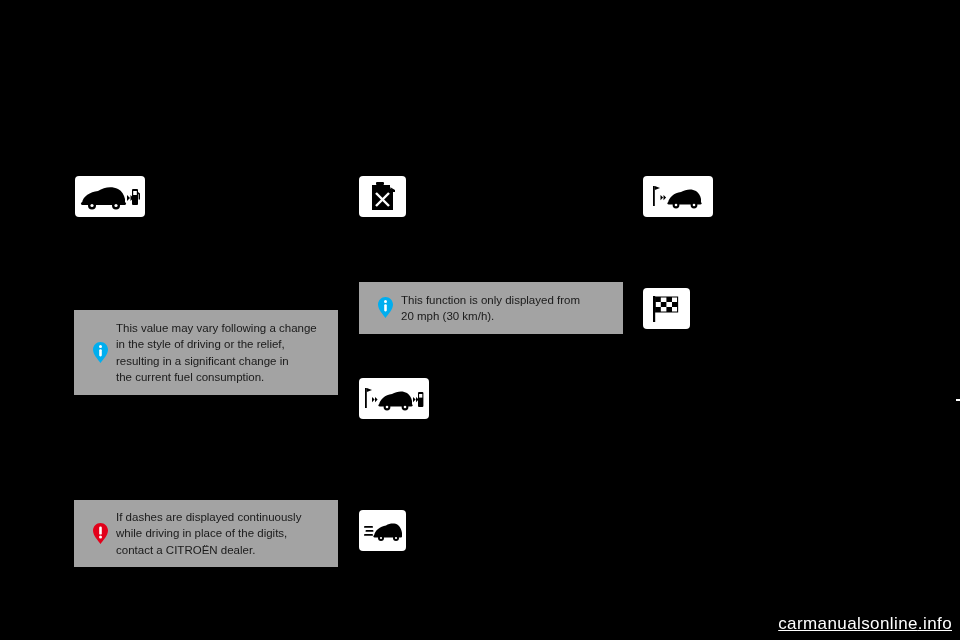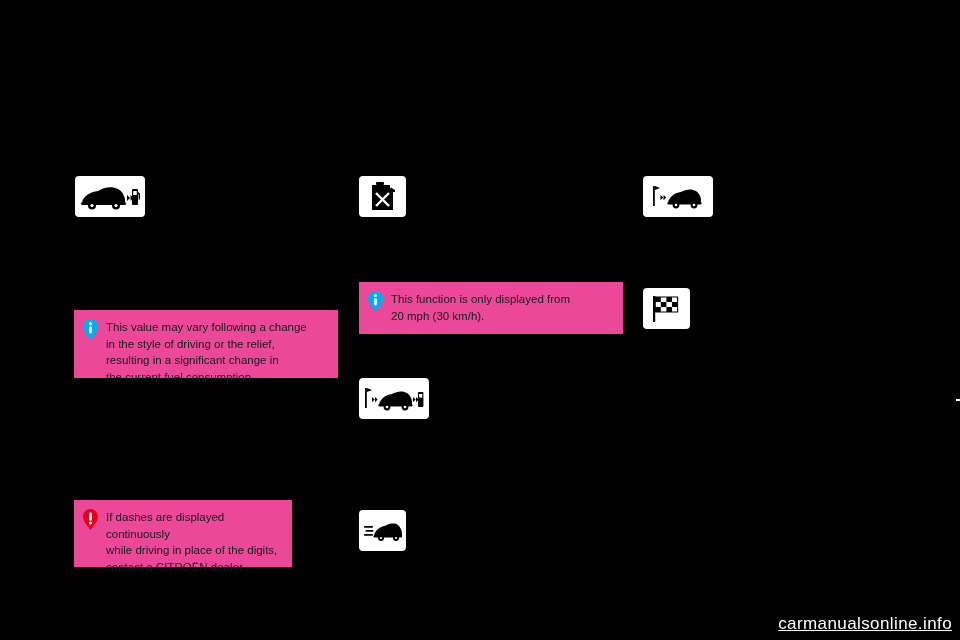--- a/index.html
+++ b/index.html
@@ -29,25 +29,25 @@
     border-radius: 4px;
     box-sizing: border-box;
     display: flex;
     align-items: center;
     justify-content: center;
   }
 
   
   .note {
     position: absolute;
-    background: #ec4899;
+    background: #a3a3a3;
     box-sizing: border-box;
     display: flex;
-    align-items: flex-start;
-    padding: 9px 10px 9px 9px;
+    align-items: center;
+    padding: 9px 10px 9px 19px;
   }
   .note .note-icon {
     flex: 0 0 auto;
     width: 16px;
     height: 22px;
     margin-right: 7px;
     position: relative;
   }
   .note .note-text {
     font-size: 11.5px;
@@ -113,35 +113,35 @@
       </g>
 
       <g fill="#000000">
         <rect x="52" y="6" width="6" height="16" rx="1"></rect>
         <rect x="53.2" y="8" width="3.6" height="4" fill="#ffffff"></rect>
         <path d="M58 9 l2 1.5 l0 6 l-1.4 0 l0 -5 l-0.6 -0.4 z"></path>
       </g>
     </svg>
   </div>
 
-  <div class="note" style="left:74px; top:310px; width:264px; height:68px;">
+  <div class="note" style="left:74px; top:310px; width:264px; height:85px;">
     <span class="note-icon">
       <svg class="glyph-info" viewBox="0 0 15 21">
         <path d="M7.5 0 C11.6 0 15 3.4 15 7.6 C15 12.5 10.2 17.4 7.5 21 C4.8 17.4 0 12.5 0 7.6 C0 3.4 3.4 0 7.5 0 Z" fill="#00aeef"></path>
         <circle cx="7.5" cy="4.6" r="1.5" fill="#ffffff"></circle>
         <rect x="6.2" y="7.2" width="2.6" height="7.2" rx="1.1" fill="#ffffff"></rect>
       </svg>
     </span>
     <span class="note-text">This value may vary following a change
 in the style of driving or the relief,
 resulting in a significant change in
 the current fuel consumption.</span>
   </div>
 
-  <div class="note" style="left:74px; top:500px; width:218px; height:67px;">
+  <div class="note" style="left:74px; top:500px; width:264px; height:67px;">
     <span class="note-icon">
       <svg class="glyph-warn" viewBox="0 0 15 21">
         <path d="M7.5 0 C11.6 0 15 3.4 15 7.6 C15 12.5 10.2 17.4 7.5 21 C4.8 17.4 0 12.5 0 7.6 C0 3.4 3.4 0 7.5 0 Z" fill="#e2001a"></path>
         <rect x="6.2" y="3.6" width="2.6" height="8" rx="1.2" fill="#ffffff"></rect>
         <circle cx="7.5" cy="14.1" r="1.5" fill="#ffffff"></circle>
       </svg>
     </span>
     <span class="note-text">If dashes are displayed continuously
 while driving in place of the digits,
 contact a CITROËN dealer.</span>

